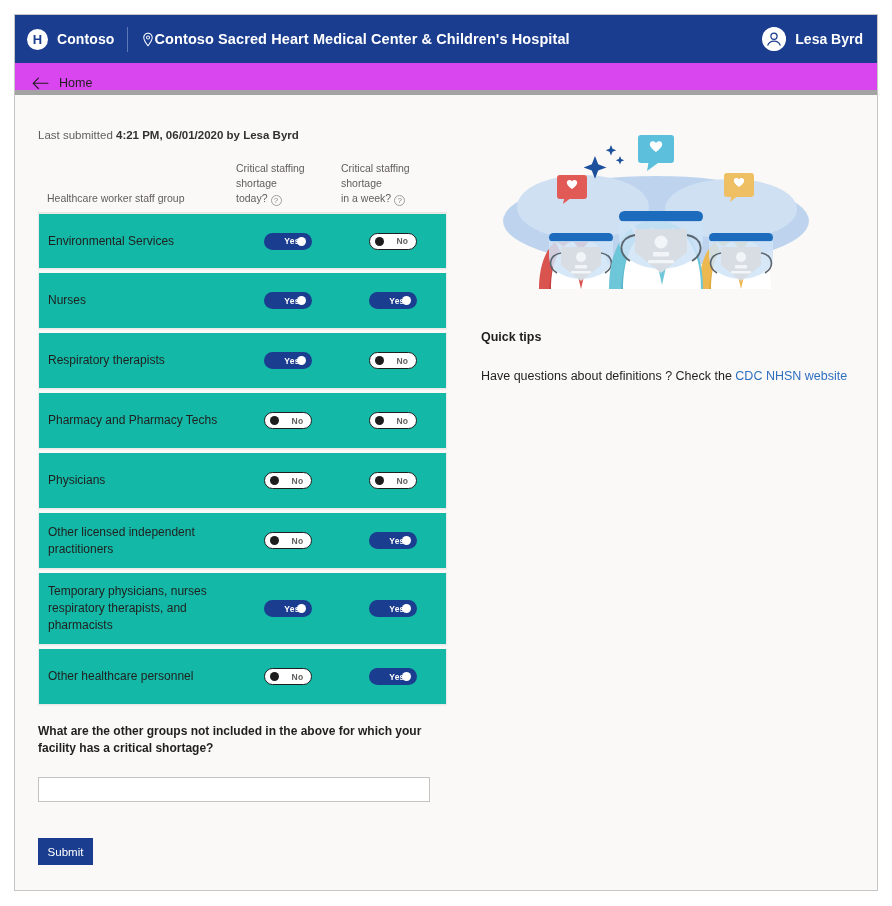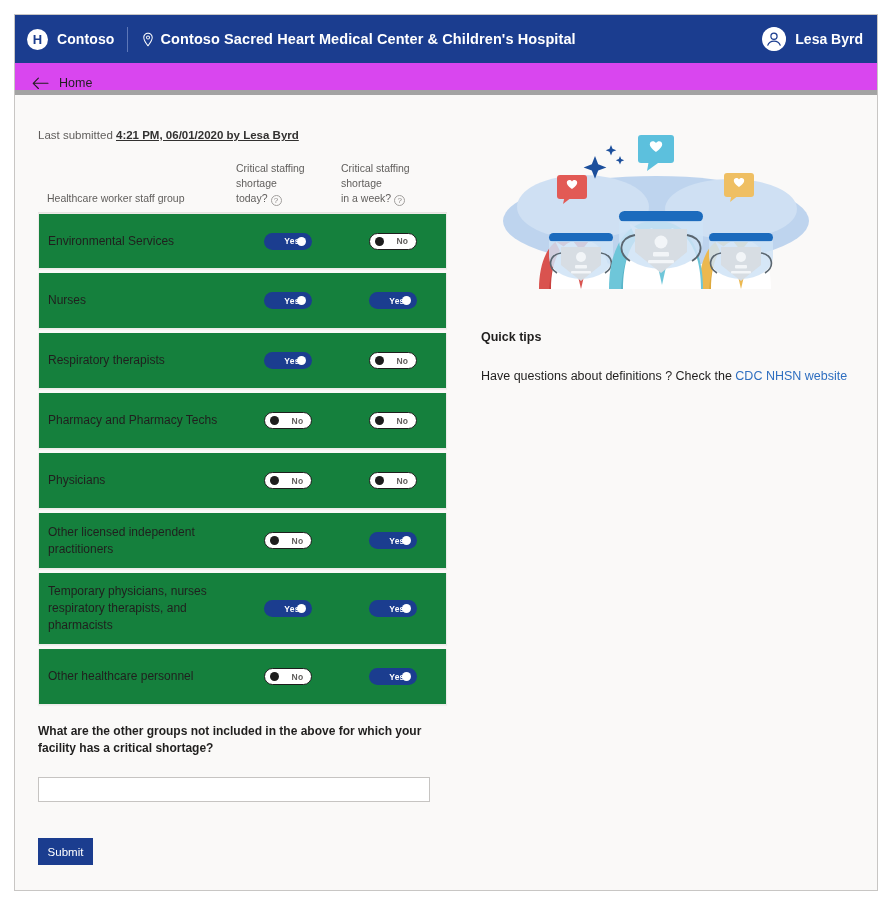--- a/index.html
+++ b/index.html
@@ -33,21 +33,21 @@
     background: #ffffff; color: #1b3d8f;
     font-size: 13px; font-weight: bold;
     display: flex; align-items: center; justify-content: center;
     line-height: 1;
   }
   .brand-name { font-size: 14px; font-weight: bold; letter-spacing: .1px; }
   .divider-v {
     width: 1px; height: 25px; background: #5d77b8;
     margin: 0 14px 0 13px;
   }
-  .facility { display: flex; align-items: center; gap: 6px; }
+  .facility { display: flex; align-items: center; }
   .facility-name { font-size: 14.5px; font-weight: bold; letter-spacing: .1px; }
   .pin-icon { display: flex; align-items: center; }
   .topbar-spacer { flex: 1; }
   .user { display: flex; align-items: center; gap: 9px; }
   .avatar {
     width: 24px; height: 24px; border-radius: 50%;
     background: #ffffff;
     display: flex; align-items: center; justify-content: center;
   }
   .user-name { font-size: 14px; font-weight: bold; color: #ffffff; }
@@ -70,21 +70,21 @@
   .right-col { flex: 1; padding: 34px 0 0 18px; }
 
   .page-title {
     font-size: 19px; font-weight: bold; color: #1b3d8f;
     letter-spacing: .1px;
   }
   .last-submitted {
     margin-top: 12px;
     font-size: 11.5px; color: #605e5c;
   }
-  .last-submitted b { color: #323130; font-weight: bold; text-decoration: underline; }
+  .last-submitted b { color: #323130; font-weight: bold; }
 
   
   .col-headers {
     display: flex;
     margin-top: 20px;
     padding-bottom: 6px;
     border-bottom: 1px solid #e6e4e1;
     width: 409px;
   }
   .ch-group {
@@ -109,21 +109,21 @@
     font-size: 8px; line-height: 9px;
     text-align: center;
     color: #8a8886;
     vertical-align: -1px;
     margin-left: 3px;
   }
 
   
   .rows { width: 409px; }
   .row {
-    background: #15803d;
+    background: #14b8a6;
     border: 1px solid #edebe9;
     border-top: none;
     display: flex;
     align-items: center;
     min-height: 56px;
     margin-bottom: 4px;
     box-shadow: 0 1px 1px rgba(0,0,0,0.035);
   }
   .row:first-child { border-top: 1px solid #edebe9; }
   .row-label {

